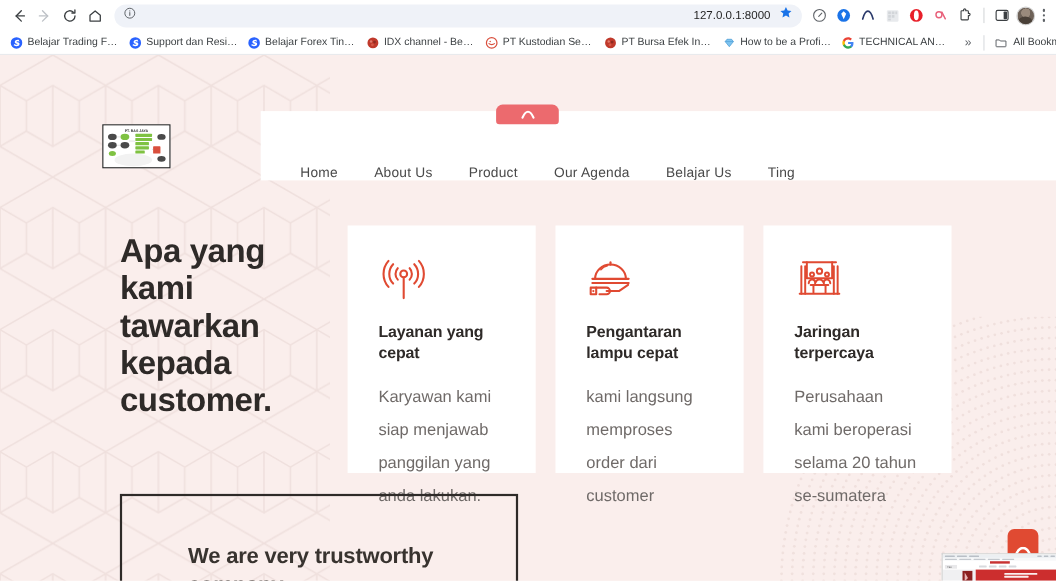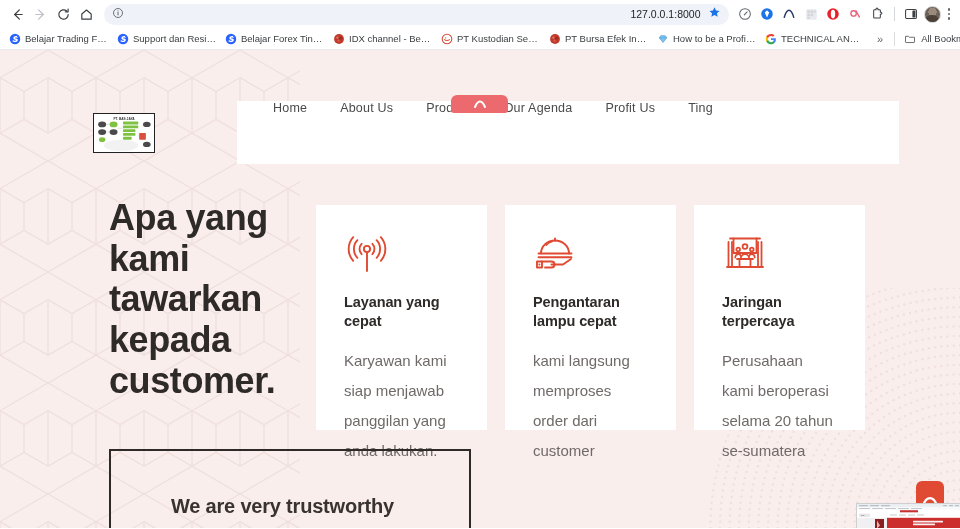--- a/index.html
+++ b/index.html
@@ -123,24 +123,24 @@
     position: absolute; right: 0; bottom: 0;
     width: 260px; height: 240px;
     pointer-events: none;
     opacity: .75;
   }
 
   
   #site-nav {
     position: absolute;
     left: 237px; top: 51px;
-    width: 662px; height: 63px;
+    width: 723px; height: 63px;
     background: #ffffff;
     display: flex;
-    align-items: flex-start;
+    align-items: flex-end;
     z-index: 5;
   }
   #nav-links {
     display: flex;
     align-items: center;
     gap: 33px;
     margin-left: 36px;
     font-size: 12.5px;
     color: #4a4a4a;
     letter-spacing: .2px;
@@ -164,23 +164,23 @@
     width: 57px; height: 18px;
     background: #ec6a6e;
     border-radius: 6px 6px 3px 3px;
     z-index: 7;
     display: flex; align-items: center; justify-content: center;
   }
 
   
   #hero-heading {
     position: absolute;
-    left: 109px; top: 148px;
+    left: 109px; top: 162px;
     width: 200px;
-    font-size: 36px;
+    font-size: 30px;
     line-height: 1.13;
     font-weight: 700;
     color: #2e2a28;
     letter-spacing: -0.4px;
     z-index: 3;
   }
 
   
   #cards {
     position: absolute;
@@ -1326,21 +1326,21 @@
         </g>
     </g>
   </svg>
 
   <div id="site-nav">
     <div id="nav-links">
       <span>Home</span>
       <span>About Us</span>
       <span>Product</span>
       <span>Our Agenda</span>
-      <span>Profit Us</span>
+      <span>Belajar Us</span>
       <span>Ting</span>
     </div>
   </div>
 
   <div id="logo-box">
     <svg id="logo-svg" viewBox="0 0 62 40">
       <rect width="62" height="40" fill="#fff"></rect>
       <text x="31" y="6" font-size="3.4" text-anchor="middle" fill="#333" font-family="'Liberation Sans',sans-serif" font-weight="bold">PT. BAS JAYA</text>
       <ellipse cx="28" cy="33" rx="18" ry="6" fill="#f2f2f2"></ellipse>
       <g fill="#7fc242">

